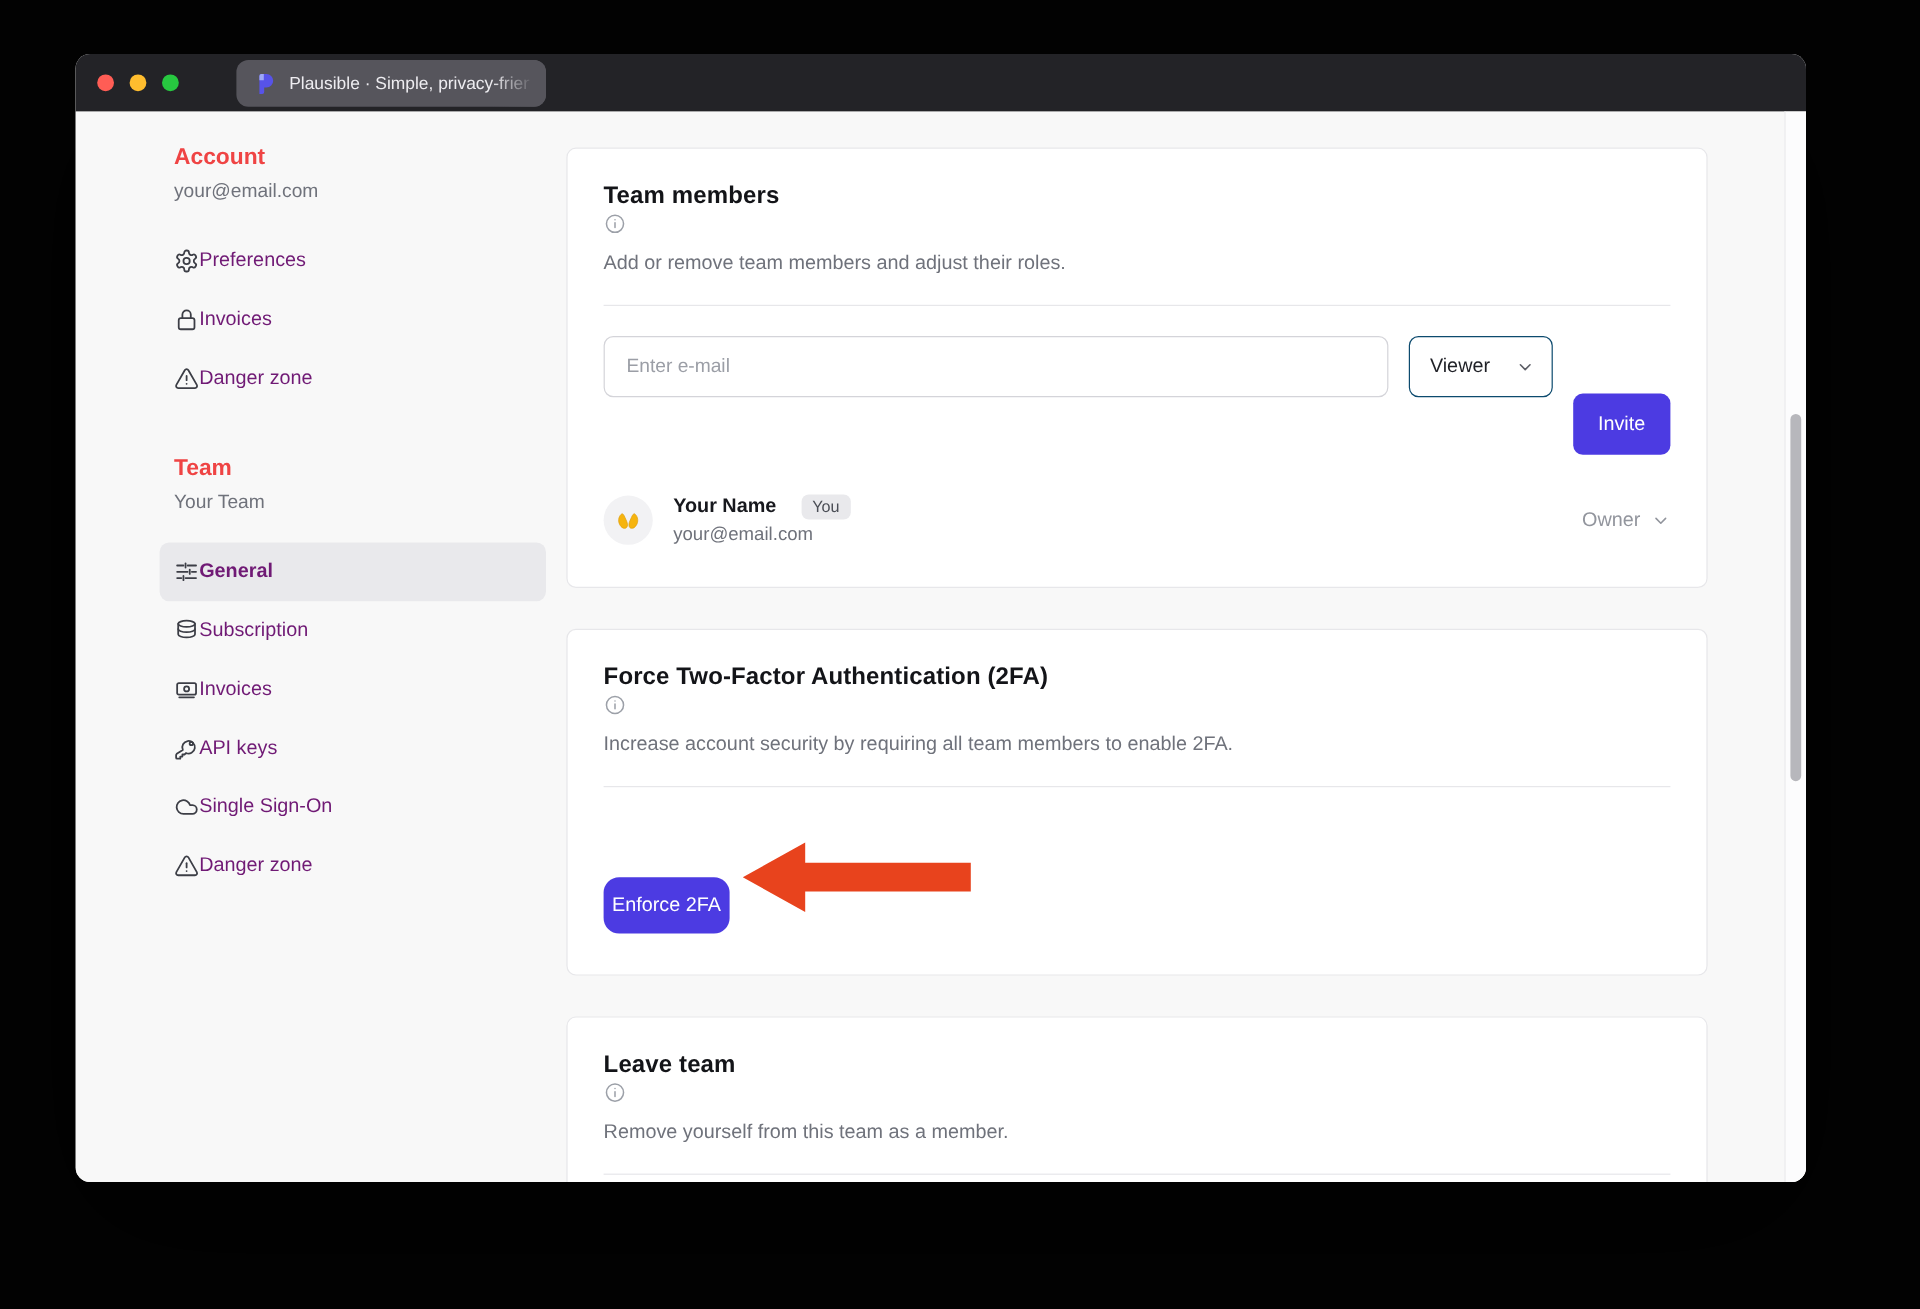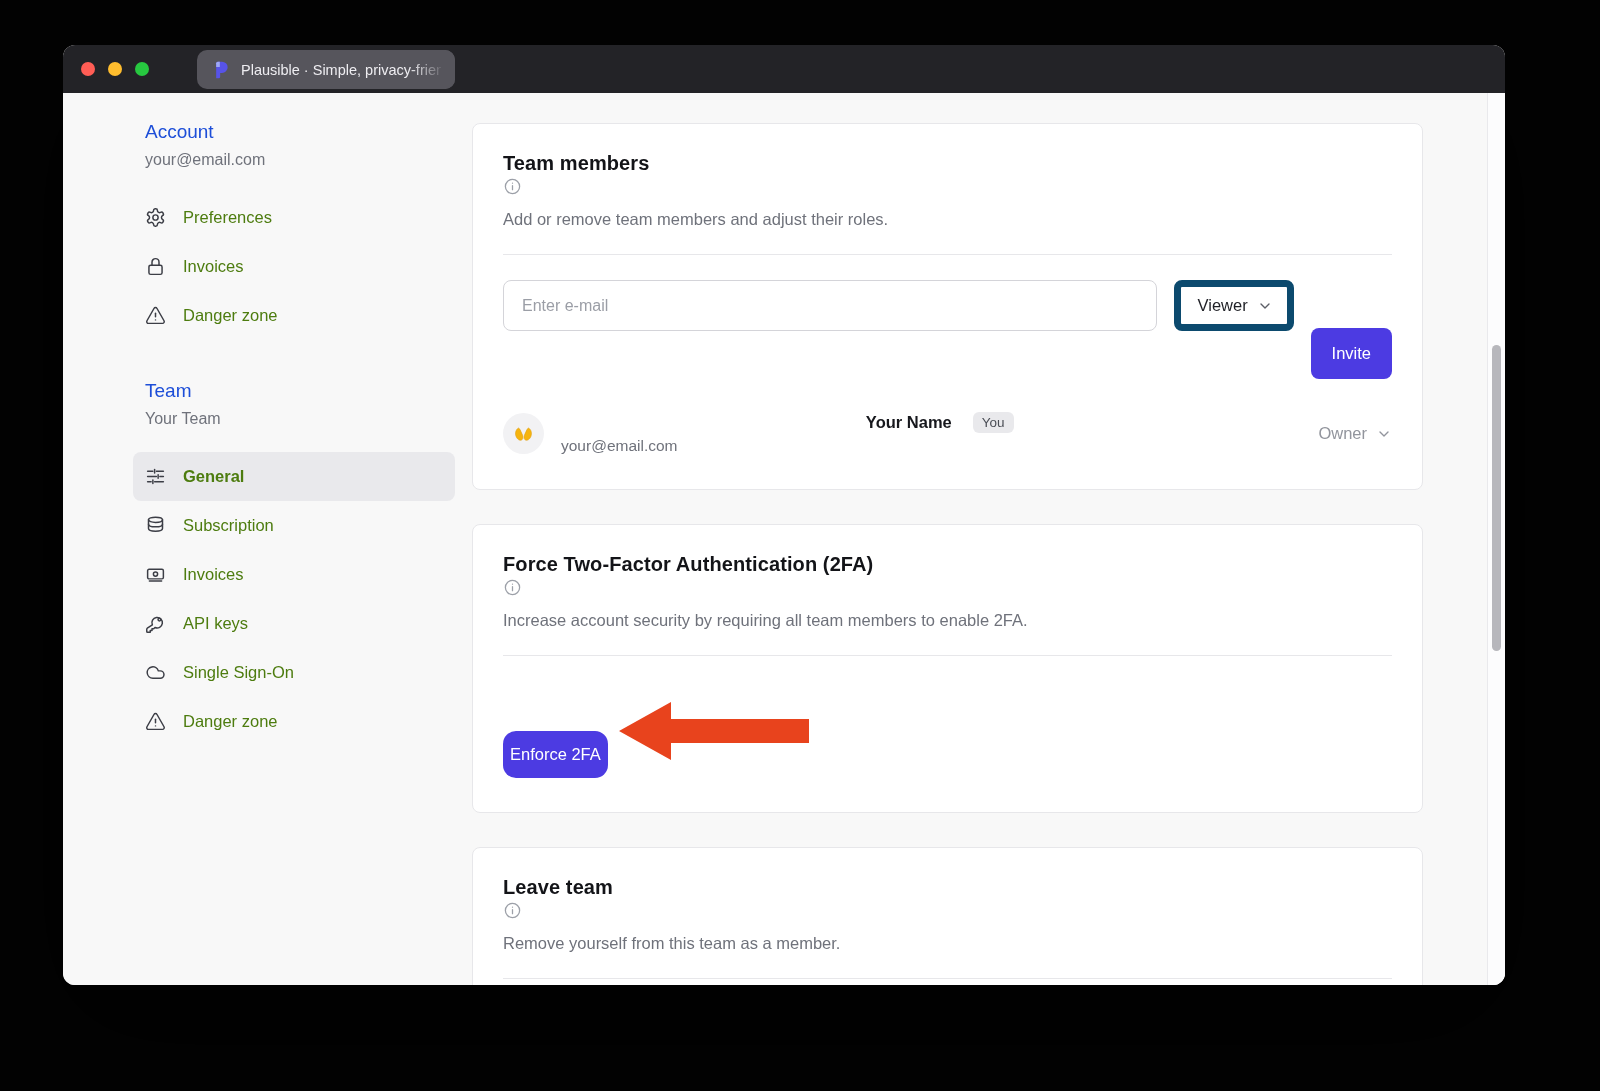--- a/index.html
+++ b/index.html
@@ -22,25 +22,25 @@
   .tab::after { content:""; position:absolute; right:0; top:0; bottom:0; width:46px;
     background:linear-gradient(90deg, rgba(86,85,92,0), #56555c 80%); }
   .tab .favicon { width:20px; height:20px; margin-right:10px; flex:none; }
   .tab-title { color:#eeedf1; font-size:14.5px; white-space:nowrap; overflow:hidden; }
 
   
   .content { position:relative; display:flex; height:892px; background:#f8f8f8; }
 
   
   .sidebar { width:409px; flex:none; padding:28px 0 0 82px; }
-  .side-heading { font-size:19px; font-weight:400; color:#1d4ed8; }
+  .side-heading { font-size:19px; font-weight:700; color:#ef4444; }
   .side-sub { font-size:16px; color:#6f727b; margin-top:8px; }
   .side-nav { margin-top:24px; }
-  .side-item { display:flex; align-items:center; gap:17px; height:49px; cursor:pointer;
-    font-size:16.5px; color:#4d7c0f; padding:0 12px; margin-left:-12px; width:322px;
+  .side-item { display:flex; align-items:center; height:49px; cursor:pointer;
+    font-size:16.5px; color:#701a75; padding:0 12px; margin-left:-12px; width:322px;
     border-radius:8px; }
   .side-item.active { background:#e9e9ec; font-weight:600; }
   .side-item .icn { width:21px; height:21px; flex:none; display:flex; align-items:center; color:#3c3e46; }
   .side-item .icn svg { width:21px; height:21px; stroke:currentColor; fill:none;
     stroke-width:1.7; stroke-linecap:round; stroke-linejoin:round; }
   .team-block { margin-top:40px; }
 
   
   .main { width:951px; padding-top:30px; }
   .card { background:#ffffff; border:1px solid #e7e7ea; border-radius:8px;
@@ -51,34 +51,34 @@
   .info-btn svg { width:19px; height:19px; stroke:currentColor; fill:none; stroke-width:1.6;
     stroke-linecap:round; }
   .card-desc { font-size:16.5px; color:#6f727b; margin-top:11px; }
   .divider { border:none; border-top:1px solid #e7e7ea; margin-top:25px; }
 
   .invite-row { display:flex; gap:17px; margin-top:25px; }
   .email-input { flex:1; height:51px; border:1px solid #d4d4d9; border-radius:8px;
     padding:0 18px; font-size:16px; color:#8b5cf6; background:#fff; outline:none;
     font-family:inherit; }
   .email-input::placeholder { color:#9b9ea6; }
-  .role-select { width:120px; height:51px; border:7px solid #0c4a6e; border-radius:8px;
+  .role-select { width:120px; height:51px; border:1px solid #0c4a6e; border-radius:8px;
     background:#fff; display:flex; align-items:center; justify-content:space-between;
     padding:0 14px 0 17px; font-size:16.5px; color:#1f2026; cursor:pointer; }
   .chev svg { width:16px; height:16px; stroke:currentColor; fill:none; stroke-width:2;
     stroke-linecap:round; stroke-linejoin:round; display:block; }
   .role-select .chev { color:#5c5e66; }
   .btn-primary { height:51px; padding:0 21px; background:var(--accent,#4c3be2); color:#fff;
     border:none; border-radius:8px; font-size:16.5px; font-family:inherit; cursor:pointer;margin-top:48px; }
 
   .member-row { display:flex; align-items:center; margin-top:33px; }
   .avatar { width:41px; height:41px; border-radius:50%; background:#f2f2f4; flex:none;
     display:flex; align-items:center; justify-content:center; }
   .member-info { margin-left:17px; flex:1; }
-  .name-line { display:flex; align-items:center; gap:21px;justify-content:center; }
+  .name-line { display:flex; align-items:center; gap:21px; }
   .member-name { font-size:16.5px; font-weight:600; color:#17181d; }
   .you-badge { background:#e9e9ec; color:#4b4e56; font-size:13.5px; padding:3px 9px;
     border-radius:6px; }
   .member-email { font-size:15.5px; color:#6f727b; margin-top:4px; }
   .member-role { display:flex; align-items:center; gap:9px; color:#92959d;
     font-size:16.5px; cursor:pointer; }
   .member-role .chev { color:#92959d; }
 
   .action-row { display:flex; align-items:center; margin-top:27px; }
   .btn-2fa { height:47px; padding:0 7px;border-radius:13px; }

